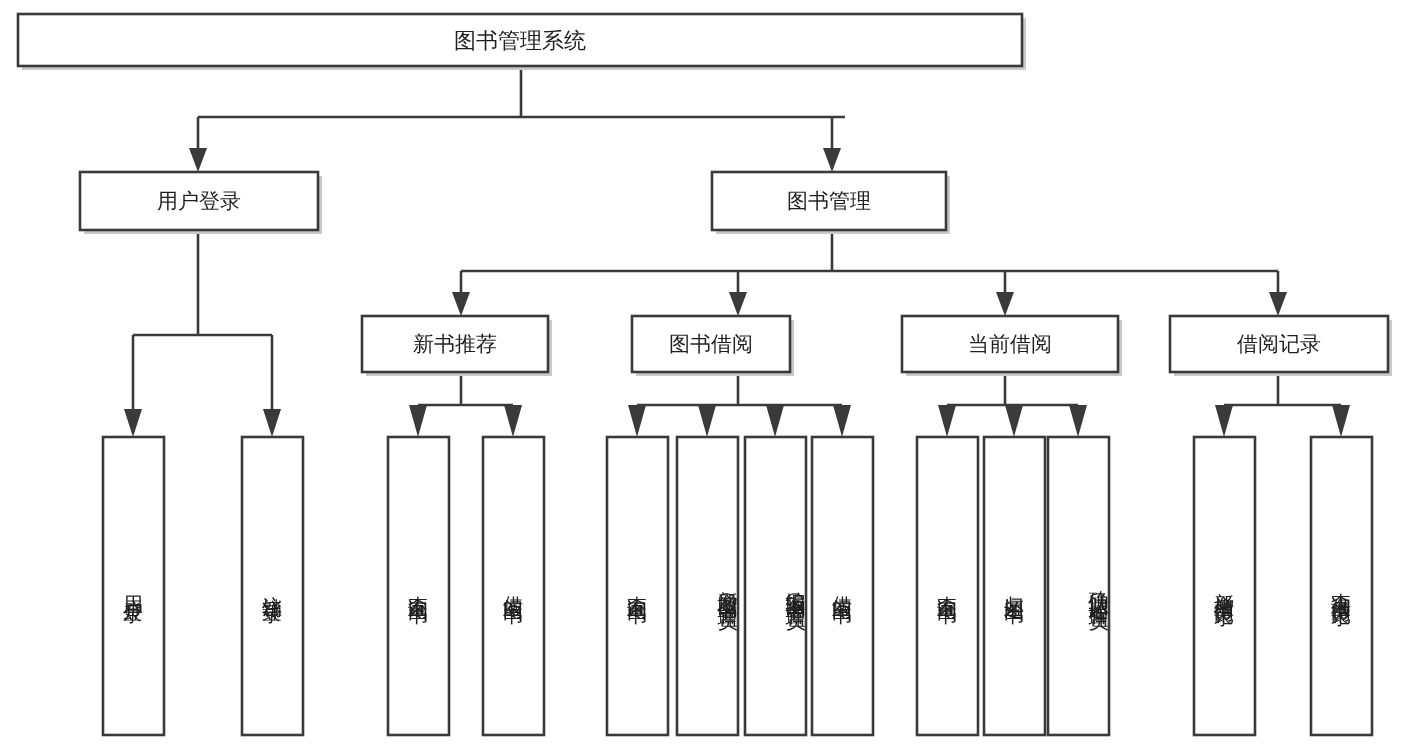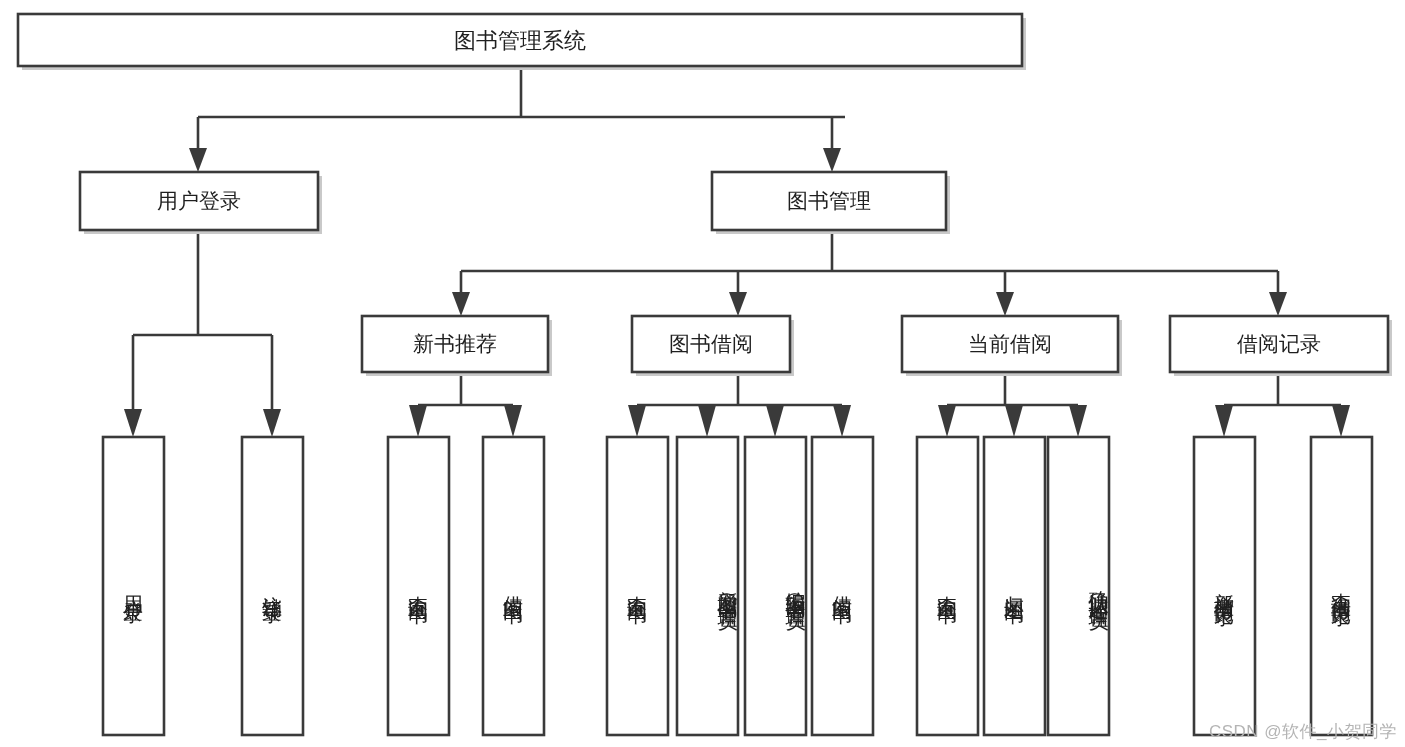--- a/index.html
+++ b/index.html
@@ -247,14 +247,13 @@
   <div class="vlabel centered" style="left:607px; top:437px; width:61px; height:298px;">查询图书</div>
   <div class="vlabel" style="left:677px; top:441px; width:61px; height:294px;">新增图书（管理员）</div>
   <div class="vlabel" style="left:745px; top:441px; width:61px; height:294px;">编辑图书（管理员）</div>
   <div class="vlabel centered" style="left:812px; top:437px; width:61px; height:298px;">借阅图书</div>
   <div class="vlabel centered" style="left:917px; top:437px; width:61px; height:298px;">查询图书</div>
   <div class="vlabel centered" style="left:984px; top:437px; width:61px; height:298px;">归还图书</div>
   <div class="vlabel" style="left:1048px; top:441px; width:61px; height:294px;">确认归还（管理员）</div>
   <div class="vlabel centered" style="left:1194px; top:437px; width:61px; height:298px;">新增借阅记录</div>
   <div class="vlabel centered" style="left:1311px; top:437px; width:61px; height:298px;">查询借阅记录</div>
 
-  <div class="watermark">CSDN @软件_小贺同学</div>
 </div>
 
 </body></html>

